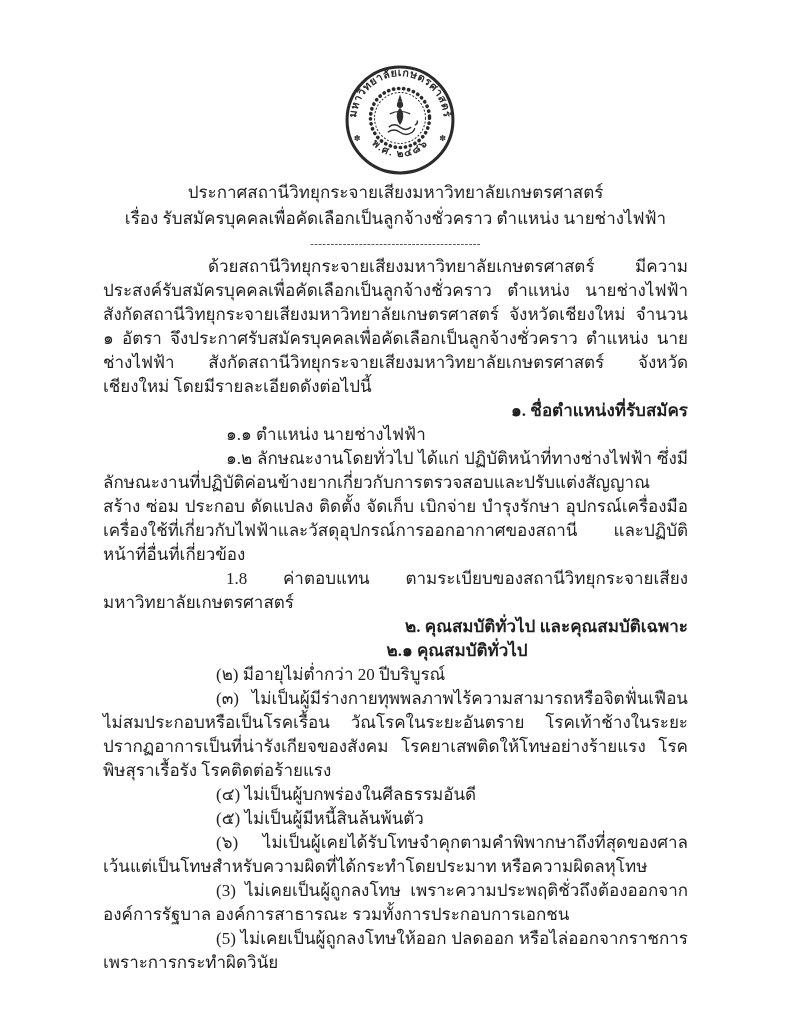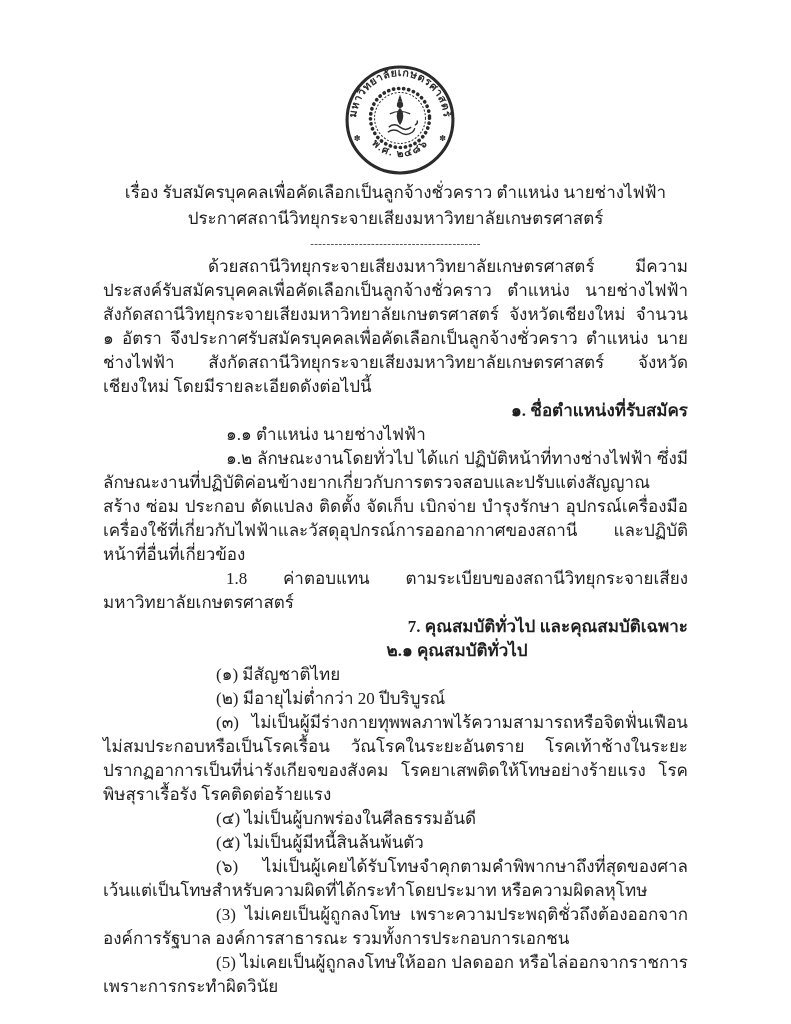--- a/index.html
+++ b/index.html
@@ -79,35 +79,34 @@
       <path d="M45,49 Q55,44 65,49" fill="none"></path>
       <path d="M44,62 q5.5,-4.5 11,0 q5.5,4.5 11,0" fill="none"></path>
       <path d="M43,67 q6,-4.5 12,0 q6,4.5 12,0 q2,-1.5 2.5,-4" fill="none"></path>
       <path d="M69.5,60 q3,-1 2.5,-4.5" fill="none"></path>
     </g>
     <text class="orn" x="13" y="76" text-anchor="middle">✽</text>
     <text class="orn" x="97" y="76" text-anchor="middle">✽</text>
   </svg>
 
   <div class="content">
+    <div class="title-line">ประกาศสถานีวิทยุกระจายเสียงมหาวิทยาลัยเกษตรศาสตร์</div>
     <div class="title-line">เรื่อง รับสมัครบุคคลเพื่อคัดเลือกเป็นลูกจ้างชั่วคราว ตำแหน่ง นายช่างไฟฟ้า</div>
-    <div class="title-line">ประกาศสถานีวิทยุกระจายเสียงมหาวิทยาลัยเกษตรศาสตร์</div>
     <div class="separator">------------------------------------------</div>
 
     <p class="para first-indent">ด้วยสถานีวิทยุกระจายเสียงมหาวิทยาลัยเกษตรศาสตร์ มีความประสงค์รับสมัครบุคคลเพื่อคัดเลือกเป็นลูกจ้างชั่วคราว ตำแหน่ง นายช่างไฟฟ้า สังกัดสถานีวิทยุกระจายเสียงมหาวิทยาลัยเกษตรศาสตร์ จังหวัดเชียงใหม่ จำนวน ๑ อัตรา จึงประกาศรับสมัครบุคคลเพื่อคัดเลือกเป็นลูกจ้างชั่วคราว ตำแหน่ง นายช่างไฟฟ้า สังกัดสถานีวิทยุกระจายเสียงมหาวิทยาลัยเกษตรศาสตร์ จังหวัดเชียงใหม่ โดยมีรายละเอียดดังต่อไปนี้</p>
 
     <p class="para heading">๑. ชื่อตำแหน่งที่รับสมัคร</p>
     <p class="para sub">๑.๑ ตำแหน่ง นายช่างไฟฟ้า</p>
     <p class="para sub">๑.๒ ลักษณะงานโดยทั่วไป ได้แก่ ปฏิบัติหน้าที่ทางช่างไฟฟ้า ซึ่งมีลักษณะงานที่ปฏิบัติค่อนข้างยากเกี่ยวกับการตรวจสอบและปรับแต่งสัญญาณ สร้าง ซ่อม ประกอบ ดัดแปลง ติดตั้ง จัดเก็บ เบิกจ่าย บำรุงรักษา อุปกรณ์เครื่องมือเครื่องใช้ที่เกี่ยวกับไฟฟ้าและวัสดุอุปกรณ์การออกอากาศของสถานี และปฏิบัติหน้าที่อื่นที่เกี่ยวข้อง</p>
     <p class="para sub">1.8 ค่าตอบแทน ตามระเบียบของสถานีวิทยุกระจายเสียงมหาวิทยาลัยเกษตรศาสตร์</p>
 
-    <p class="para heading">7. คุณสมบัติทั่วไป และคุณสมบัติเฉพาะ</p>
+    <p class="para heading">๒. คุณสมบัติทั่วไป และคุณสมบัติเฉพาะ</p>
     <p class="para subheading">๒.๑ คุณสมบัติทั่วไป</p>
 
-    <p class="para item">(๑) มีสัญชาติไทย</p>
     <p class="para item">(๒) มีอายุไม่ต่ำกว่า 20 ปีบริบูรณ์</p>
     <p class="para item">(๓) ไม่เป็นผู้มีร่างกายทุพพลภาพไร้ความสามารถหรือจิตฟั่นเฟือนไม่สมประกอบหรือเป็นโรคเรื้อน วัณโรคในระยะอันตราย โรคเท้าช้างในระยะปรากฏอาการเป็นที่น่ารังเกียจของสังคม โรคยาเสพติดให้โทษอย่างร้ายแรง โรคพิษสุราเรื้อรัง โรคติดต่อร้ายแรง</p>
     <p class="para item">(๔) ไม่เป็นผู้บกพร่องในศีลธรรมอันดี</p>
     <p class="para item">(๕) ไม่เป็นผู้มีหนี้สินล้นพ้นตัว</p>
     <p class="para item">(๖) ไม่เป็นผู้เคยได้รับโทษจำคุกตามคำพิพากษาถึงที่สุดของศาล เว้นแต่เป็นโทษสำหรับความผิดที่ได้กระทำโดยประมาท หรือความผิดลหุโทษ</p>
     <p class="para item">(3) ไม่เคยเป็นผู้ถูกลงโทษ เพราะความประพฤติชั่วถึงต้องออกจากองค์การรัฐบาล องค์การสาธารณะ รวมทั้งการประกอบการเอกชน</p>
     <p class="para item">(5) ไม่เคยเป็นผู้ถูกลงโทษให้ออก ปลดออก หรือไล่ออกจากราชการเพราะการกระทำผิดวินัย</p>
   </div>
 
 </div>

